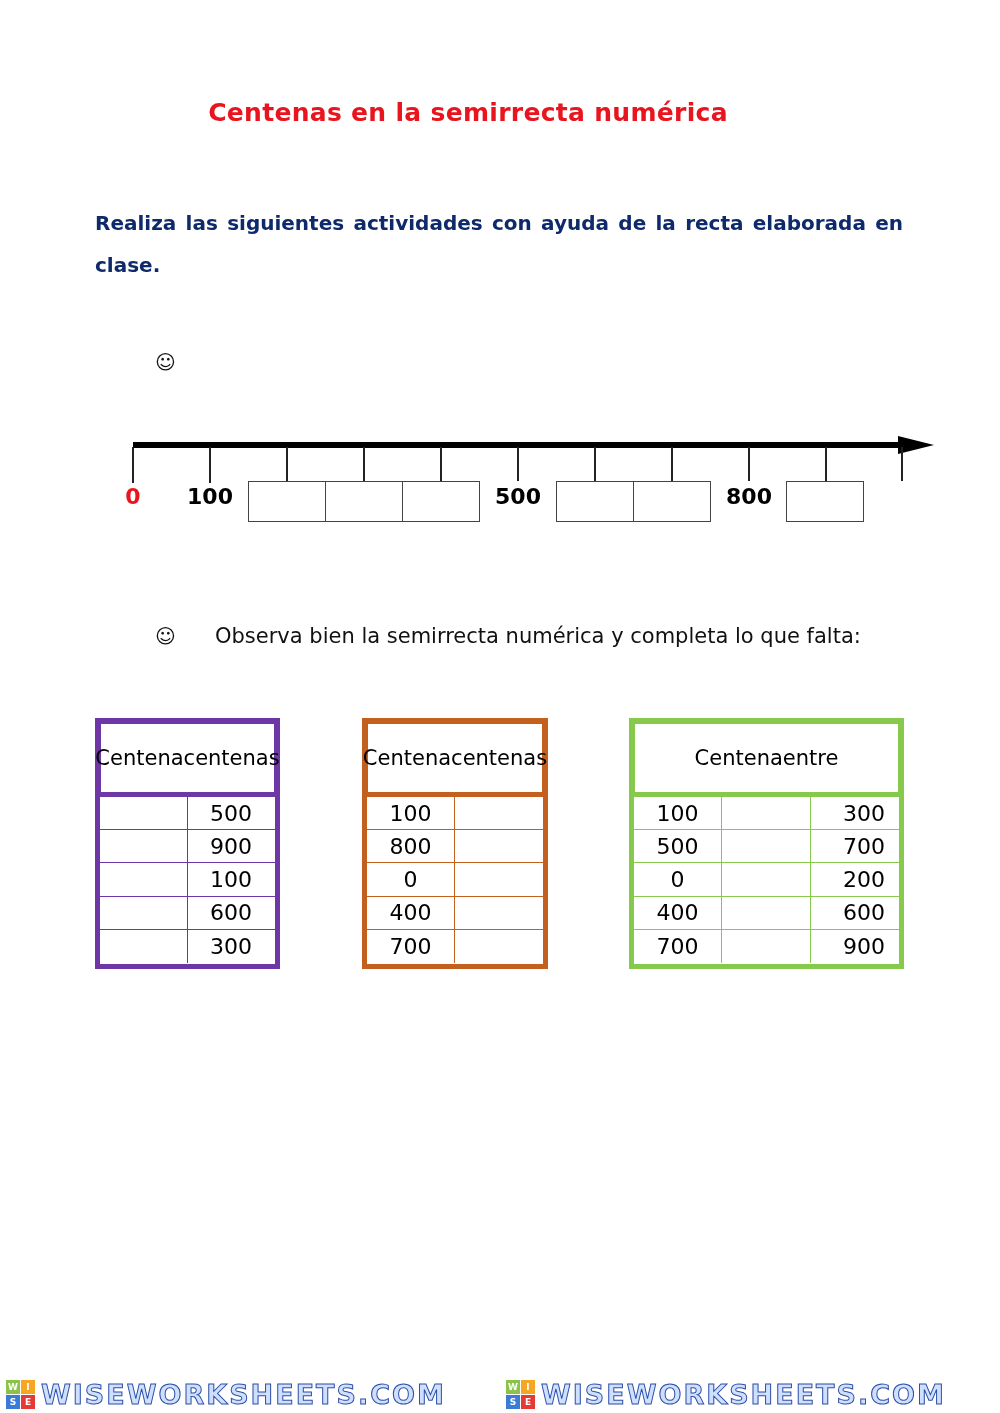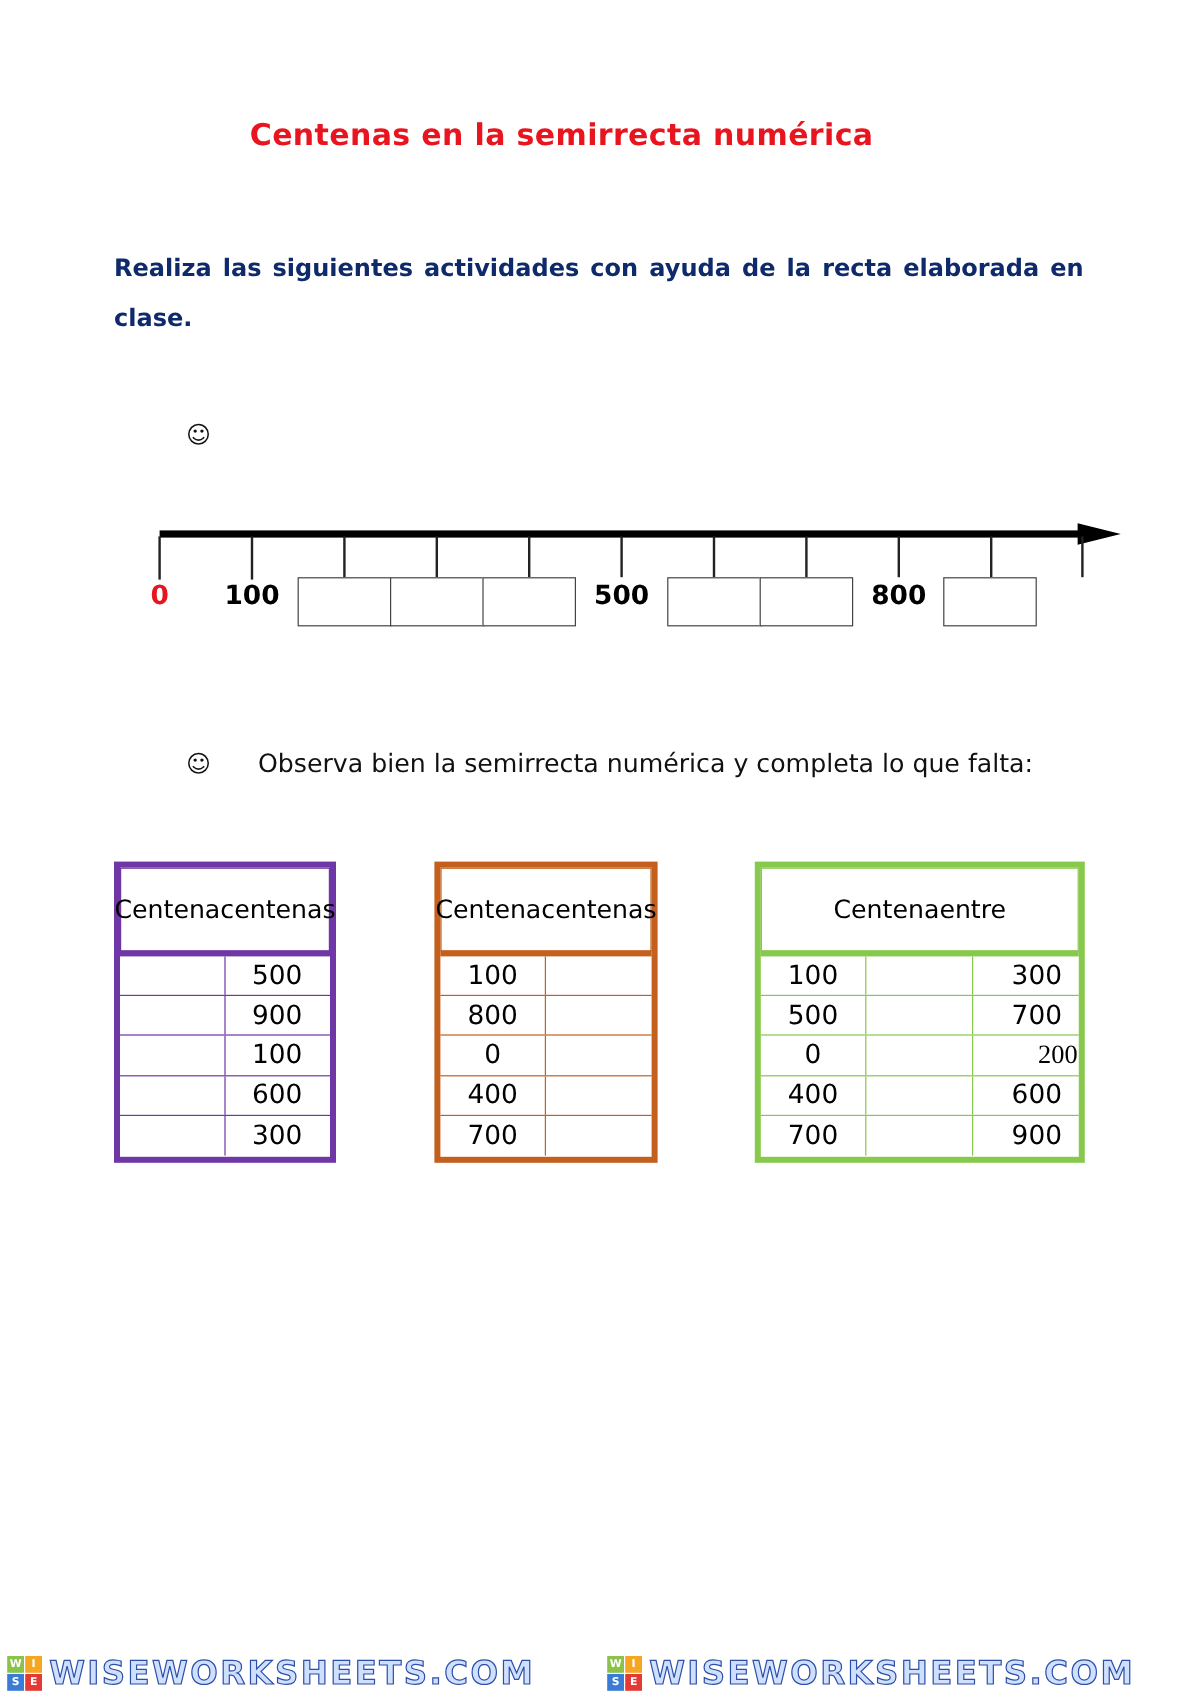--- a/index.html
+++ b/index.html
@@ -168,21 +168,21 @@
       <div class="cell" style="flex:1; justify-content:flex-end; padding-right:14px;">300</div>
     </div>
     <div class="row">
       <div class="cell" style="width:88px; justify-content:center;">500</div>
       <div class="cell" style="width:89px;"></div>
       <div class="cell" style="flex:1; justify-content:flex-end; padding-right:14px;">700</div>
     </div>
     <div class="row">
       <div class="cell" style="width:88px; justify-content:center;">0</div>
       <div class="cell" style="width:89px;"></div>
-      <div class="cell" style="flex:1; justify-content:flex-end; padding-right:1px;font-family:Liberation Serif, serif;">200</div>
+      <div class="cell" style="flex:1; justify-content:flex-end; padding-right:14px;">200</div>
     </div>
     <div class="row">
       <div class="cell" style="width:88px; justify-content:center;">400</div>
       <div class="cell" style="width:89px;"></div>
       <div class="cell" style="flex:1; justify-content:flex-end; padding-right:14px;">600</div>
     </div>
     <div class="row">
       <div class="cell" style="width:88px; justify-content:center;">700</div>
       <div class="cell" style="width:89px;"></div>
       <div class="cell" style="flex:1; justify-content:flex-end; padding-right:14px;">900</div>

